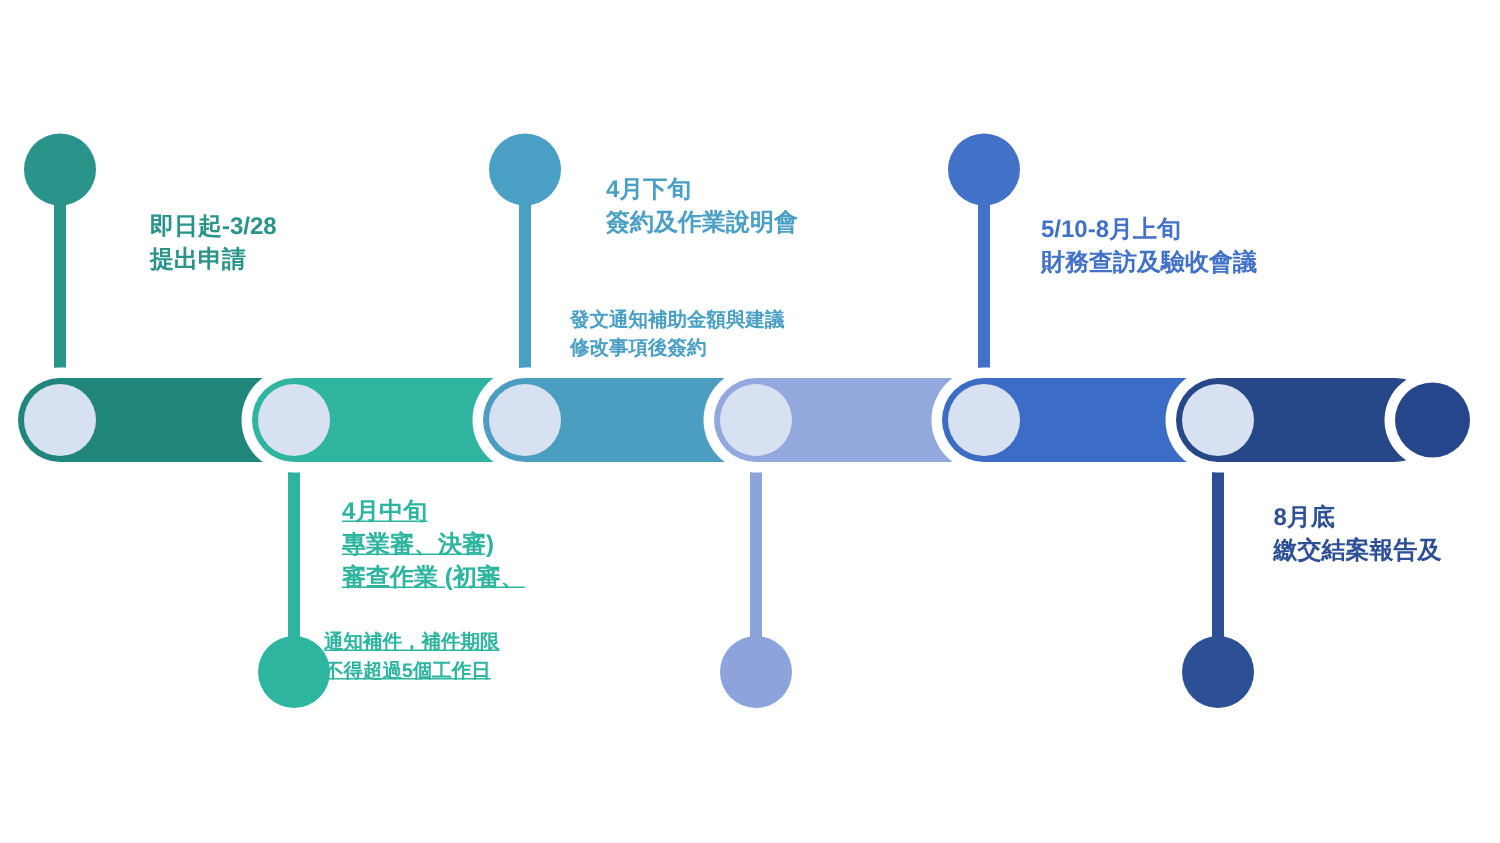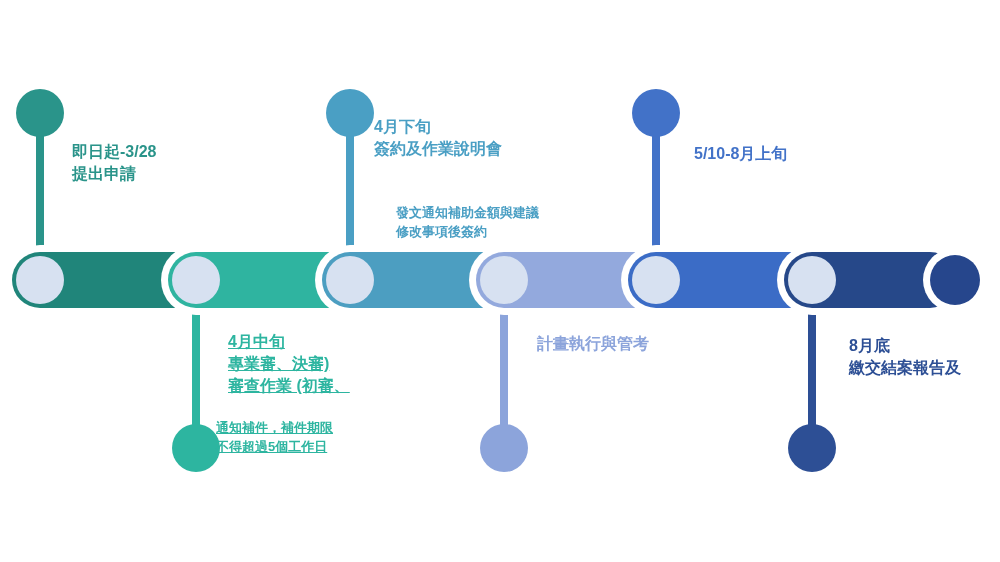--- a/index.html
+++ b/index.html
@@ -24,21 +24,21 @@
   }
   .junction{
     position:absolute;top:256px;width:48px;height:48px;border-radius:50%;
     background:var(--junction);z-index:10;
   }
   
   .node{position:absolute;width:48px;height:48px;border-radius:50%;z-index:1;}
   .stem{position:absolute;width:8px;z-index:1;}
   .title{position:absolute;font-size:16px;font-weight:700;line-height:22px;z-index:12;white-space:nowrap;}
   .note{position:absolute;font-size:13px;font-weight:700;line-height:19px;z-index:12;white-space:nowrap;}
-  .bg-n1{background:var(--node1);} .txt-n1{color:var(--node1);}
+  .bg-n1{background:var(--node1);} .txt-n1{color:var(--node1);margin-left:28px;}
   .bg-n2{background:var(--node2);} .txt-n2{color:var(--node2);text-decoration:underline;}
   .bg-n3{background:var(--node3);} .txt-n3{color:var(--node3);}
   .bg-n4{background:var(--node4);} .txt-n4{color:var(--node4);}
   .bg-n5{background:var(--node5);} .txt-n5{color:var(--node5);}
   .bg-n6{background:var(--node6);} .txt-n6{color:var(--node6);}
 </style>
 </head>
 <body>
 
 <div class="stage">
@@ -62,43 +62,43 @@
     </div>
     <div class="note txt-n2" style="left:216px;top:418px">
       <div>通知補件，補件期限</div>
       <div>不得超過5個工作日</div>
     </div>
   </div>
 
   <div>
     <div class="node bg-n3" style="left:326px;top:89px"></div>
     <div class="stem bg-n3" style="left:346px;top:134px;height:122px"></div>
-    <div class="title txt-n3" style="left:374px;top:116px">
+    <div class="title txt-n3" style="left:404px;top:116px">
       <div>4月下旬</div>
       <div>簽約及作業說明會</div>
     </div>
-    <div class="note txt-n3" style="left:396px;top:203px">
+    <div class="note txt-n3" style="left:380px;top:203px">
       <div>發文通知補助金額與建議</div>
       <div>修改事項後簽約</div>
     </div>
   </div>
 
   <div>
     <div class="node bg-n4" style="left:480px;top:424px"></div>
     <div class="stem bg-n4" style="left:500px;top:302px;height:126px"></div>
     <div class="title txt-n4" style="left:537px;top:333px">
-      <div>計畫執行與管考</div>
     </div>
   </div>
 
   <div>
     <div class="node bg-n5" style="left:632px;top:89px"></div>
     <div class="stem bg-n5" style="left:652px;top:134px;height:122px"></div>
     <div class="title txt-n5" style="left:694px;top:143px">
       <div>5/10-8月上旬</div>
+      <div>財務查訪及驗收會議</div>
     </div>
   </div>
 
   <div>
     <div class="node bg-n6" style="left:788px;top:424px"></div>
     <div class="stem bg-n6" style="left:808px;top:302px;height:126px"></div>
     <div class="title txt-n6" style="left:849px;top:335px">
       <div>8月底</div>
       <div>繳交結案報告及</div>
     </div>

